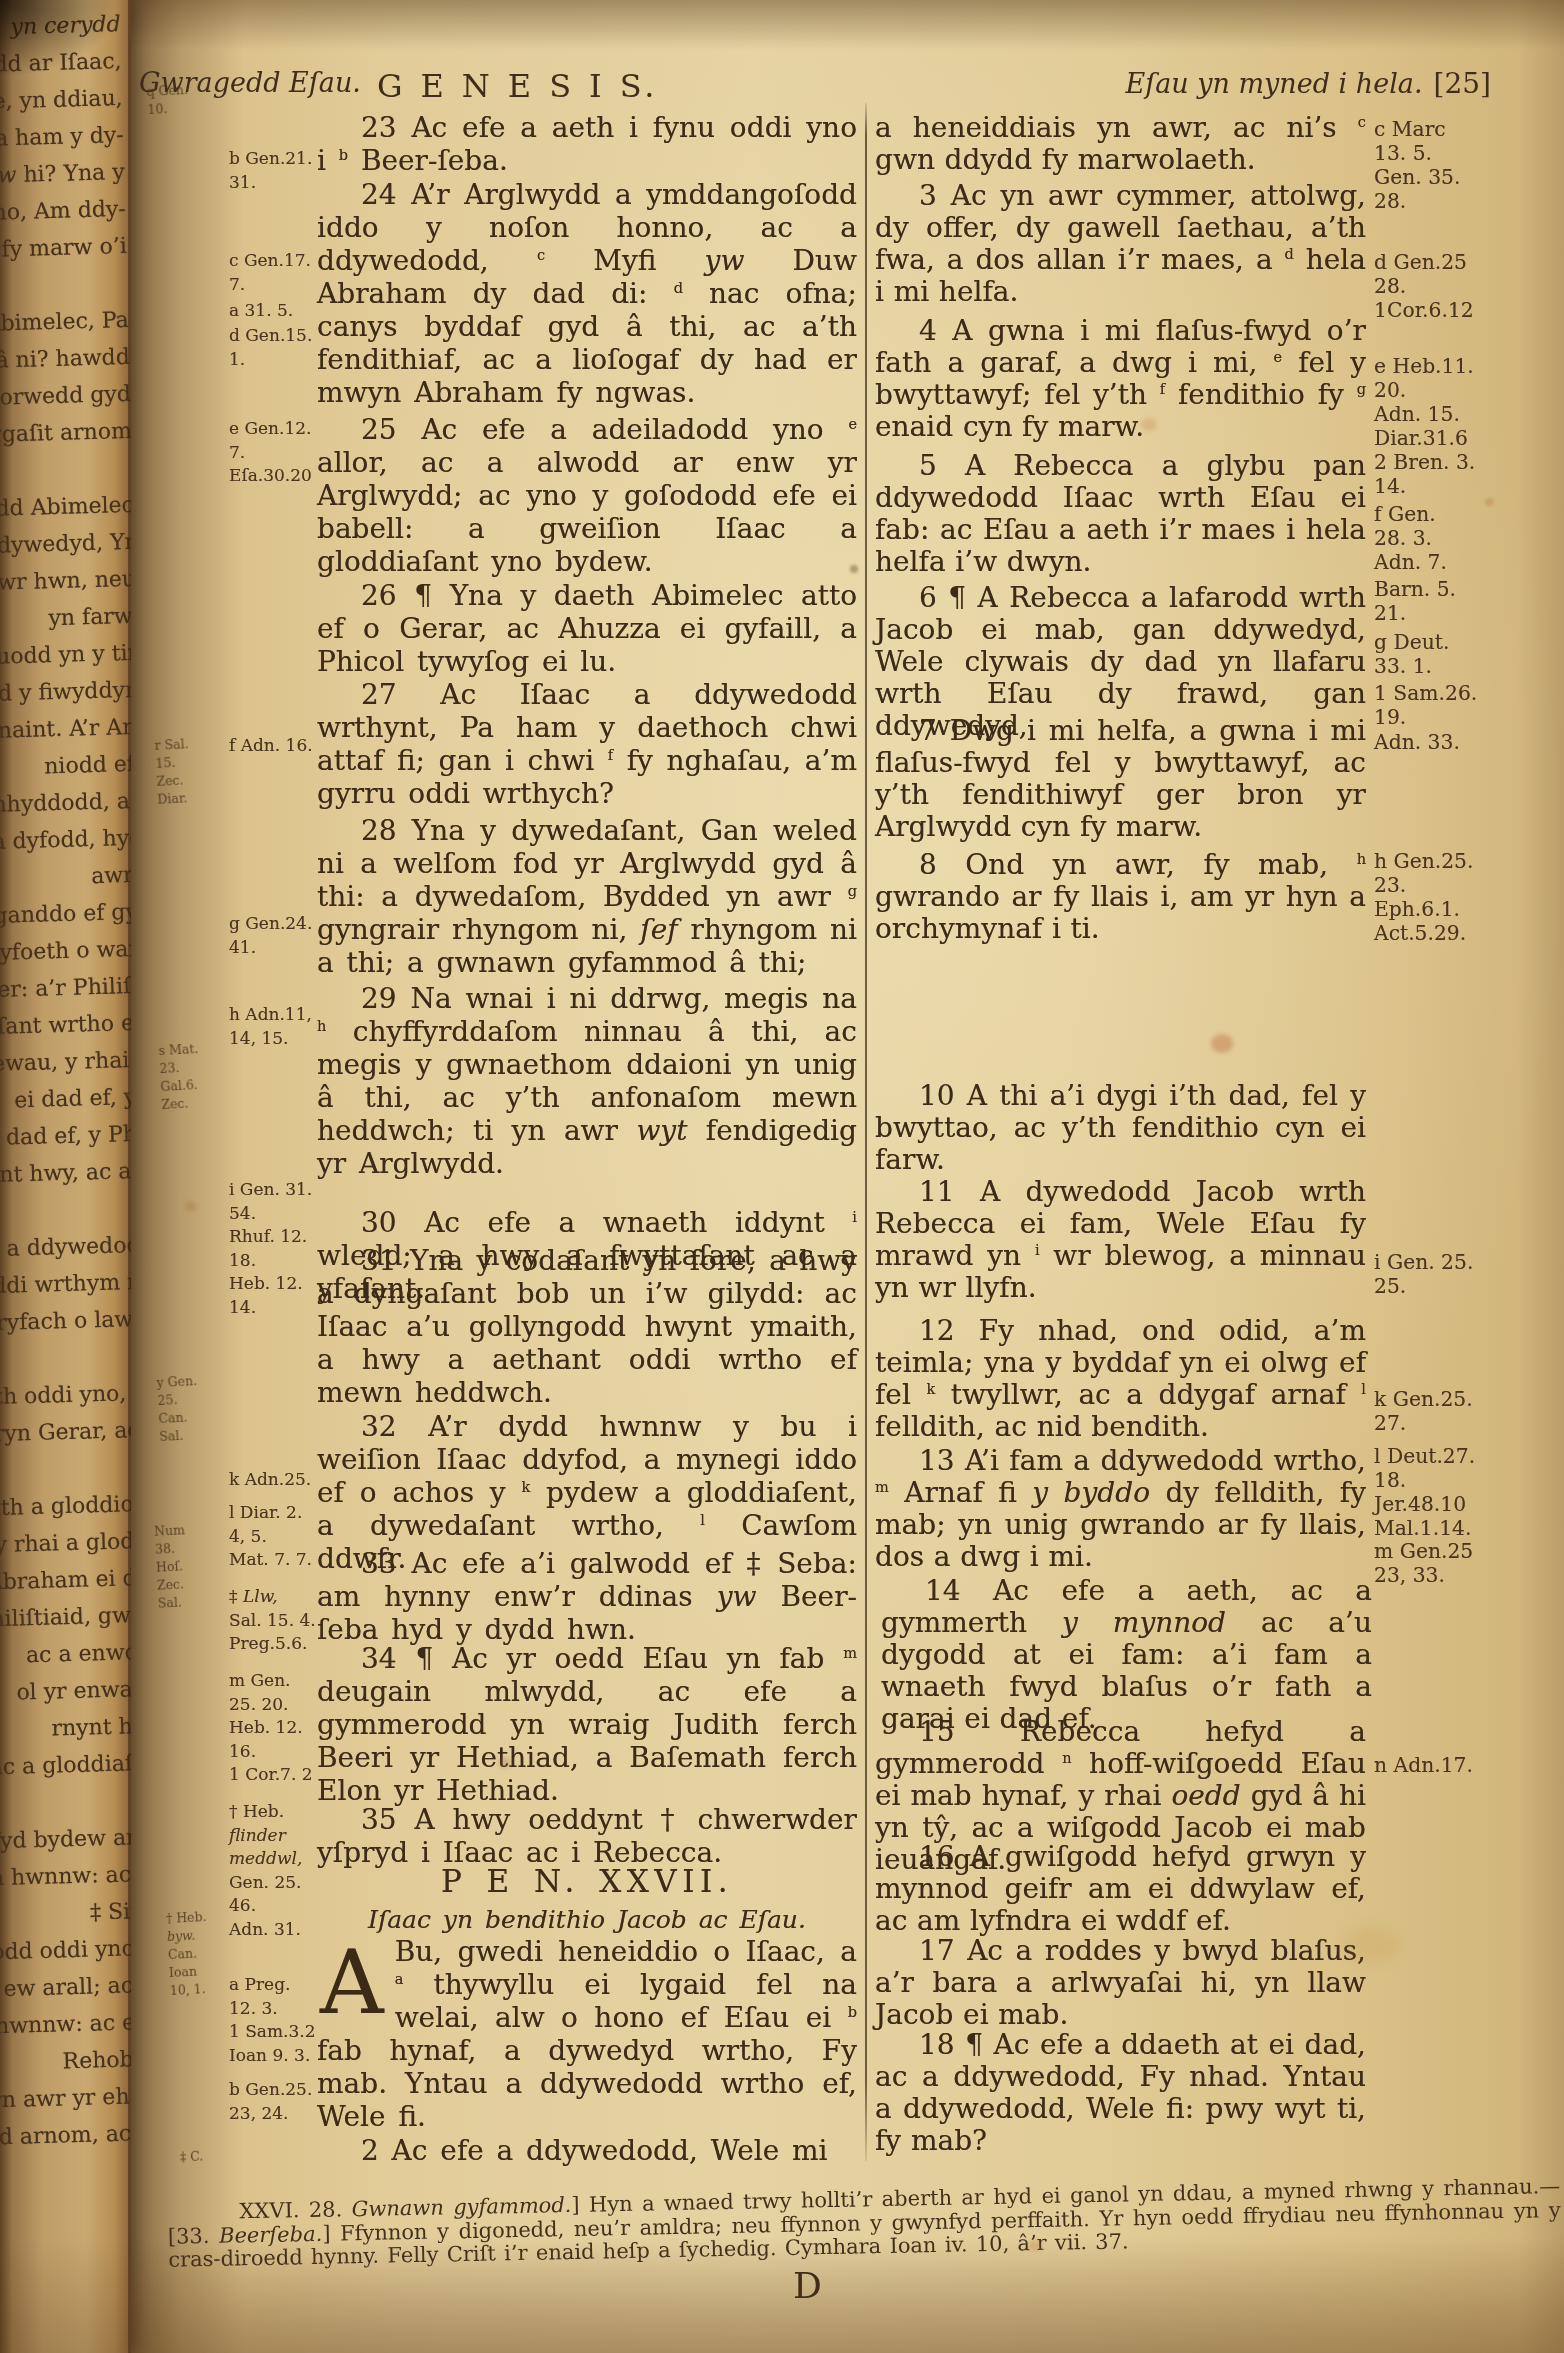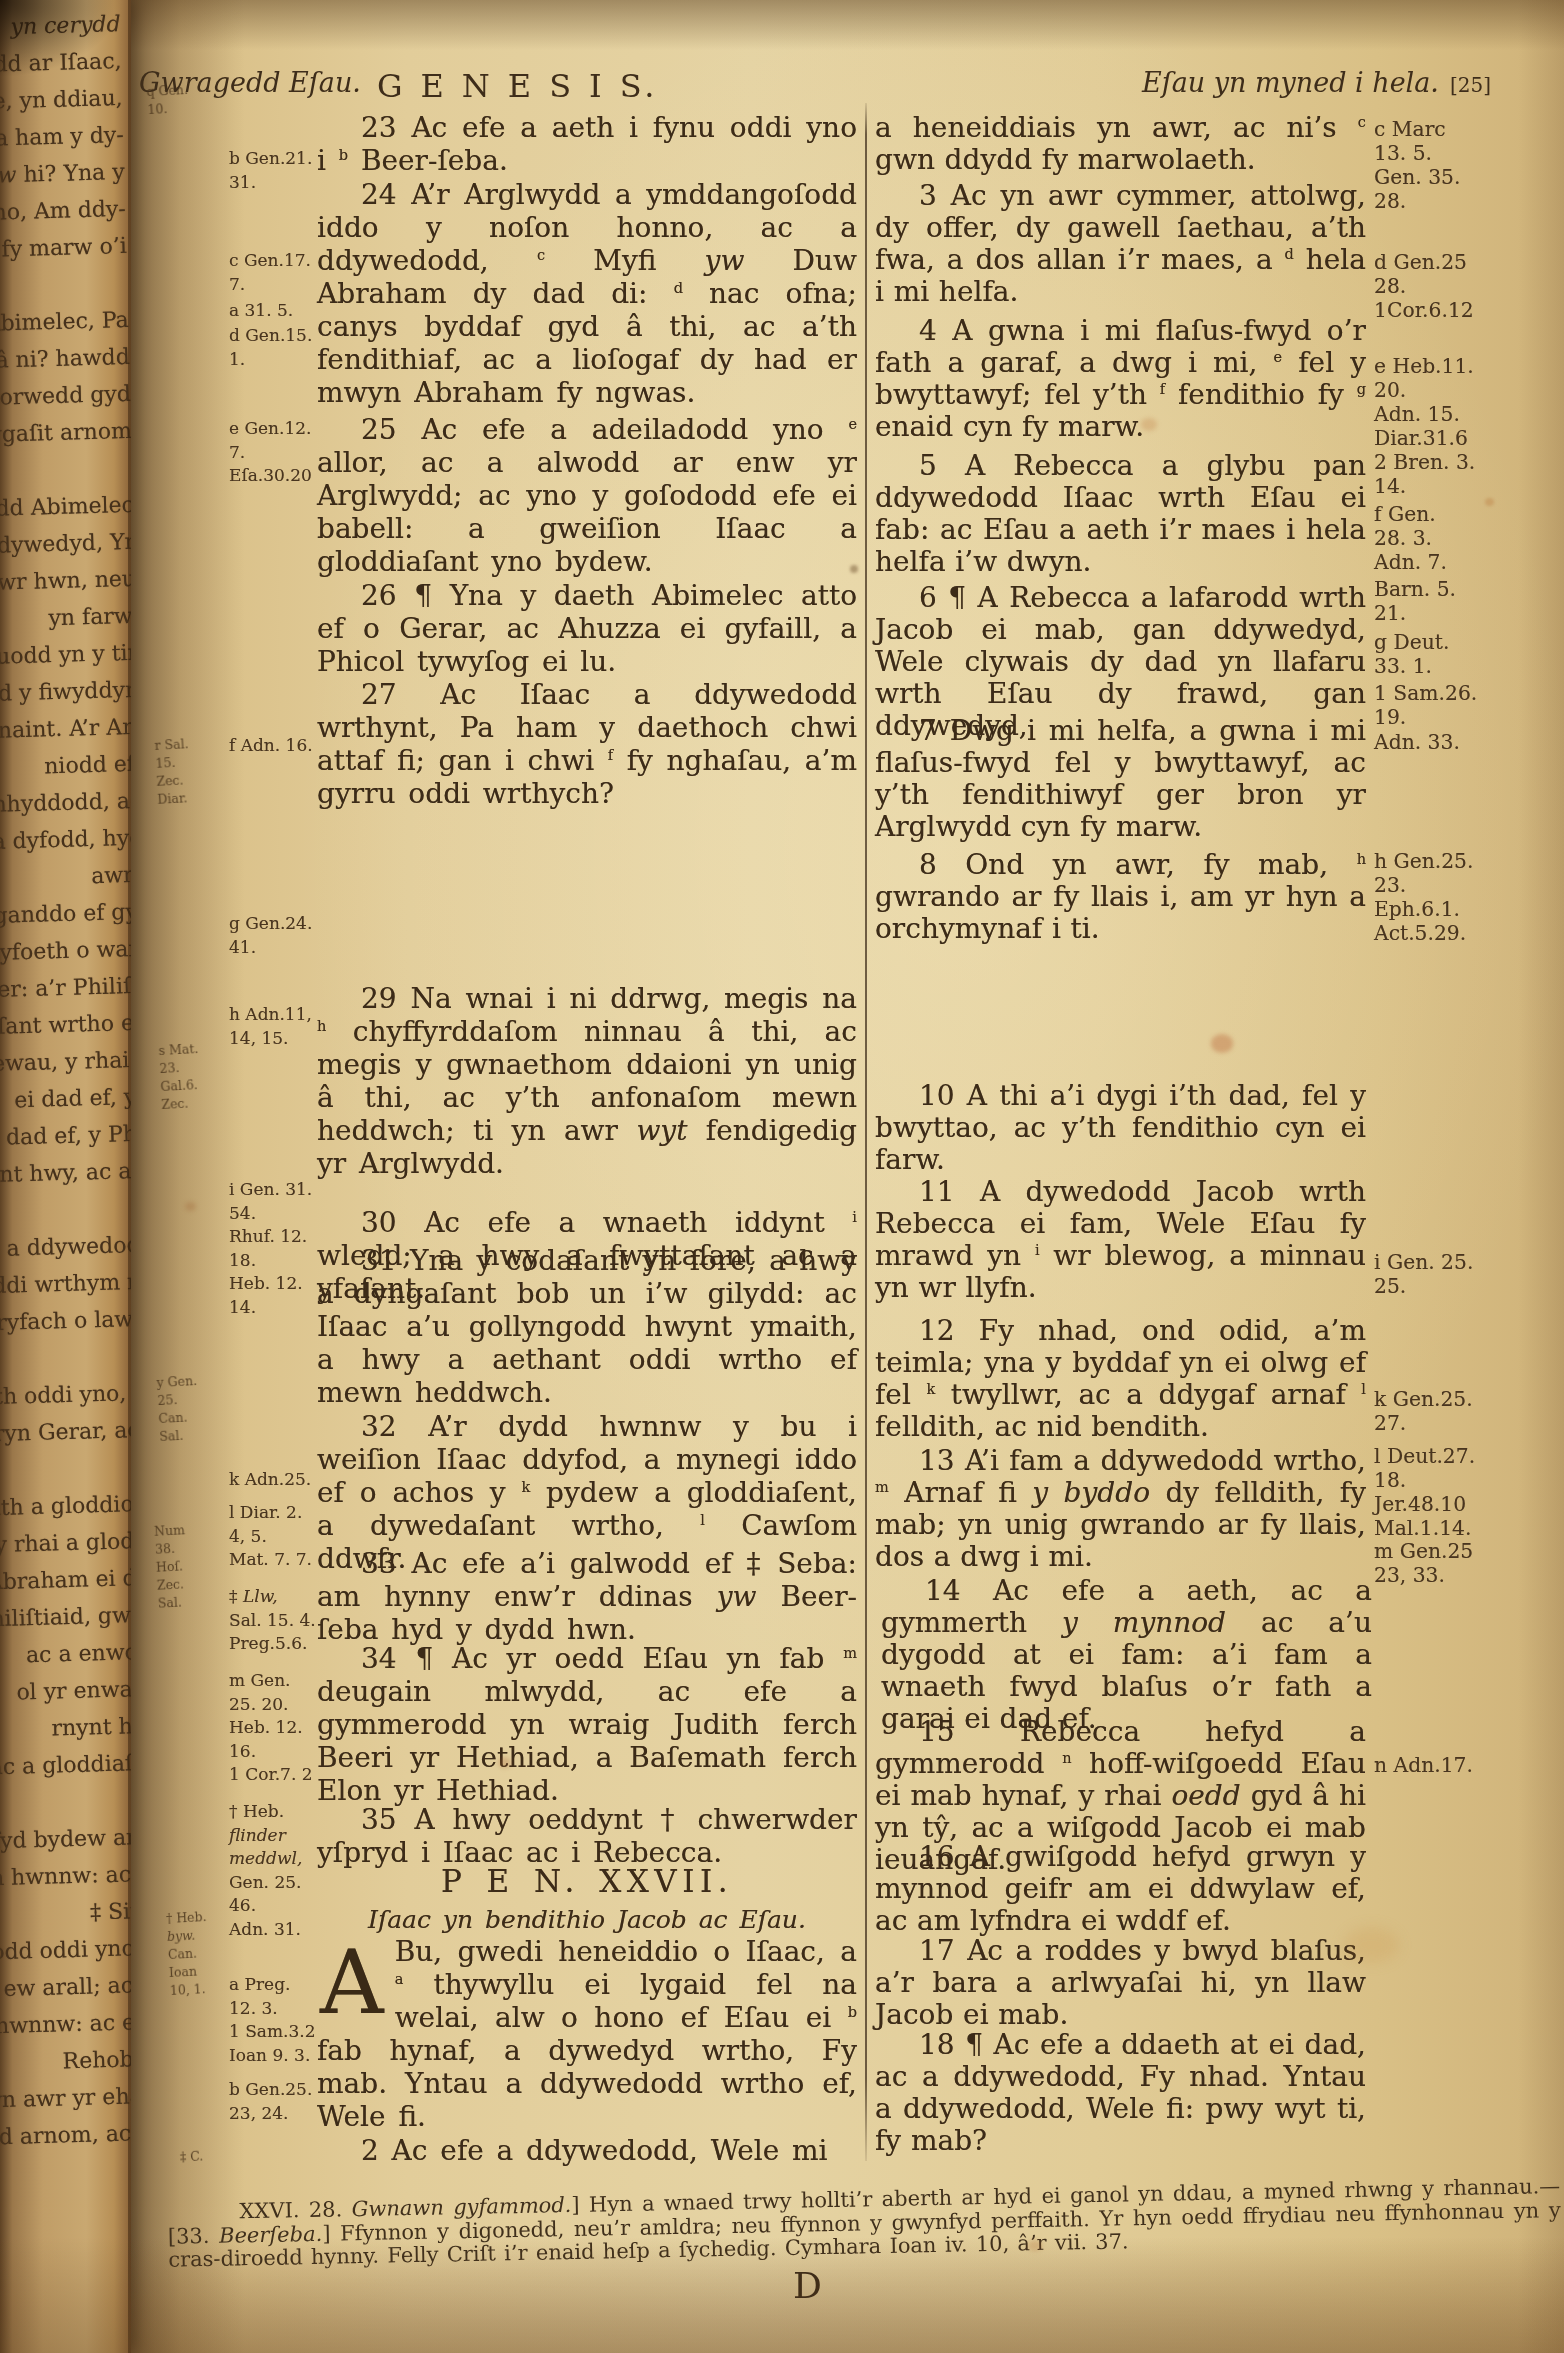--- a/index.html
+++ b/index.html
@@ -27,21 +27,21 @@
     text-shadow:0 0 0.8px rgba(70,49,27,.5);}
   .gutter{position:absolute;left:128px;top:0;width:117px;height:2354px;pointer-events:none;
     background:linear-gradient(90deg,rgba(50,30,11,.5) 0px,rgba(86,58,25,.22) 45%,rgba(120,85,45,0) 100%);}
   .tiny-note{position:absolute;font-size:12.5px;line-height:18px;color:rgba(72,50,26,.85);
     transform:rotate(-3deg);filter:blur(0.3px);}
   
   .hdr{position:absolute;top:67px;font-size:27px;white-space:nowrap;}
   .hdr-left{left:139px;font-style:italic;}
   .hdr-center{left:377px;font-size:32px;letter-spacing:3.9px;}
   .hdr-right{right:74px;font-style:italic;}
-  .hdr-right .pgnum{font-style:normal;font-size:20px;padding-left:11px;}
+  .hdr-right .pgnum{font-style:normal;font-size:28px;padding-left:11px;}
   
   .col{position:absolute;top:0;height:2354px;}
   .colL{left:317px;width:540px;}
   .colR{left:875px;width:491px;}
   .v{position:absolute;left:0;width:100%;margin:0;text-align:justify;text-indent:44px;
      font-size:28px;color:#3c2b18;text-shadow:0 0 0.5px rgba(60,43,24,.55);}
   .colL .v{line-height:33px;word-spacing:3.9px;}
   .colR .v{line-height:32px;word-spacing:0.8px;}
   .v sup{font-size:.52em;line-height:0;vertical-align:super;}
   .v.cont{text-indent:0;}
@@ -137,20 +137,21 @@
       <p class="v" style="top: 111px;">23 Ac efe a aeth i fynu oddi yno i <sup>b</sup> Beer-ſeba.</p>
 
       <p class="v" style="top: 178px;">24 A’r Arglwydd a ymddangoſodd iddo y noſon honno, ac a ddywedodd, <sup>c</sup> Myfi <i>yw</i> Duw Abraham dy dad di: <sup>d</sup> nac ofna; canys byddaf gyd â thi, ac a’th fendithiaf, ac a lioſogaf dy had er mwyn Abraham fy ngwas.</p>
 
       <p class="v" style="top: 413px;">25 Ac efe a adeiladodd yno <sup>e</sup> allor, ac a alwodd ar enw yr Arglwydd; ac yno y goſododd efe ei babell: a gweiſion Iſaac a gloddiaſant yno bydew.</p>
 
       <p class="v" style="top: 579px;">26 ¶ Yna y daeth Abimelec atto ef o Gerar, ac Ahuzza ei gyfaill, a Phicol tywyſog ei lu.</p>
 
       <p class="v" style="top: 678px;">27 Ac Iſaac a ddywedodd wrthynt, Pa ham y daethoch chwi attaf fi; gan i chwi <sup>f</sup> fy nghaſau, a’m gyrru oddi wrthych?</p>
 
+      <p class="v" style="top: 814px;">28 Yna y dywedaſant, Gan weled ni a welſom fod yr Arglwydd gyd â thi: a dywedaſom, Bydded yn awr <sup>g</sup> gyngrair rhyngom ni, <i>ſef</i> rhyngom ni a thi; a gwnawn gyfammod â thi;</p>
 
       <p class="v" style="top: 982px;">29 Na wnai i ni ddrwg, megis na <sup>h</sup> chyffyrddaſom ninnau â thi, ac megis y gwnaethom ddaioni yn unig â thi, ac y’th anfonaſom mewn heddwch; ti yn awr <i>wyt</i> fendigedig yr Arglwydd.</p>
 
       <p class="v" style="top: 1206px;">30 Ac efe a wnaeth iddynt <sup>i</sup> wledd; a hwy a fwyttaſant ac a yfaſant.</p>
 
       <p class="v" style="top: 1244px;">31 Yna y codaſant yn fore, a hwy a dyngaſant bob un i’w gilydd: ac Iſaac a’u gollyngodd hwynt ymaith, a hwy a aethant oddi wrtho ef mewn heddwch.</p>
 
       <p class="v" style="top: 1410px;">32 A’r dydd hwnnw y bu i weiſion Iſaac ddyfod, a mynegi iddo ef o achos y <sup>k</sup> pydew a gloddiaſent, a dywedaſant wrtho, <sup>l</sup> Cawſom ddwfr.</p>
 
       <p class="v" style="top: 1547px;">33 Ac efe a’i galwodd ef ‡ Seba: am hynny enw’r ddinas <i>yw</i> Beer-ſeba hyd y dydd hwn.</p>

